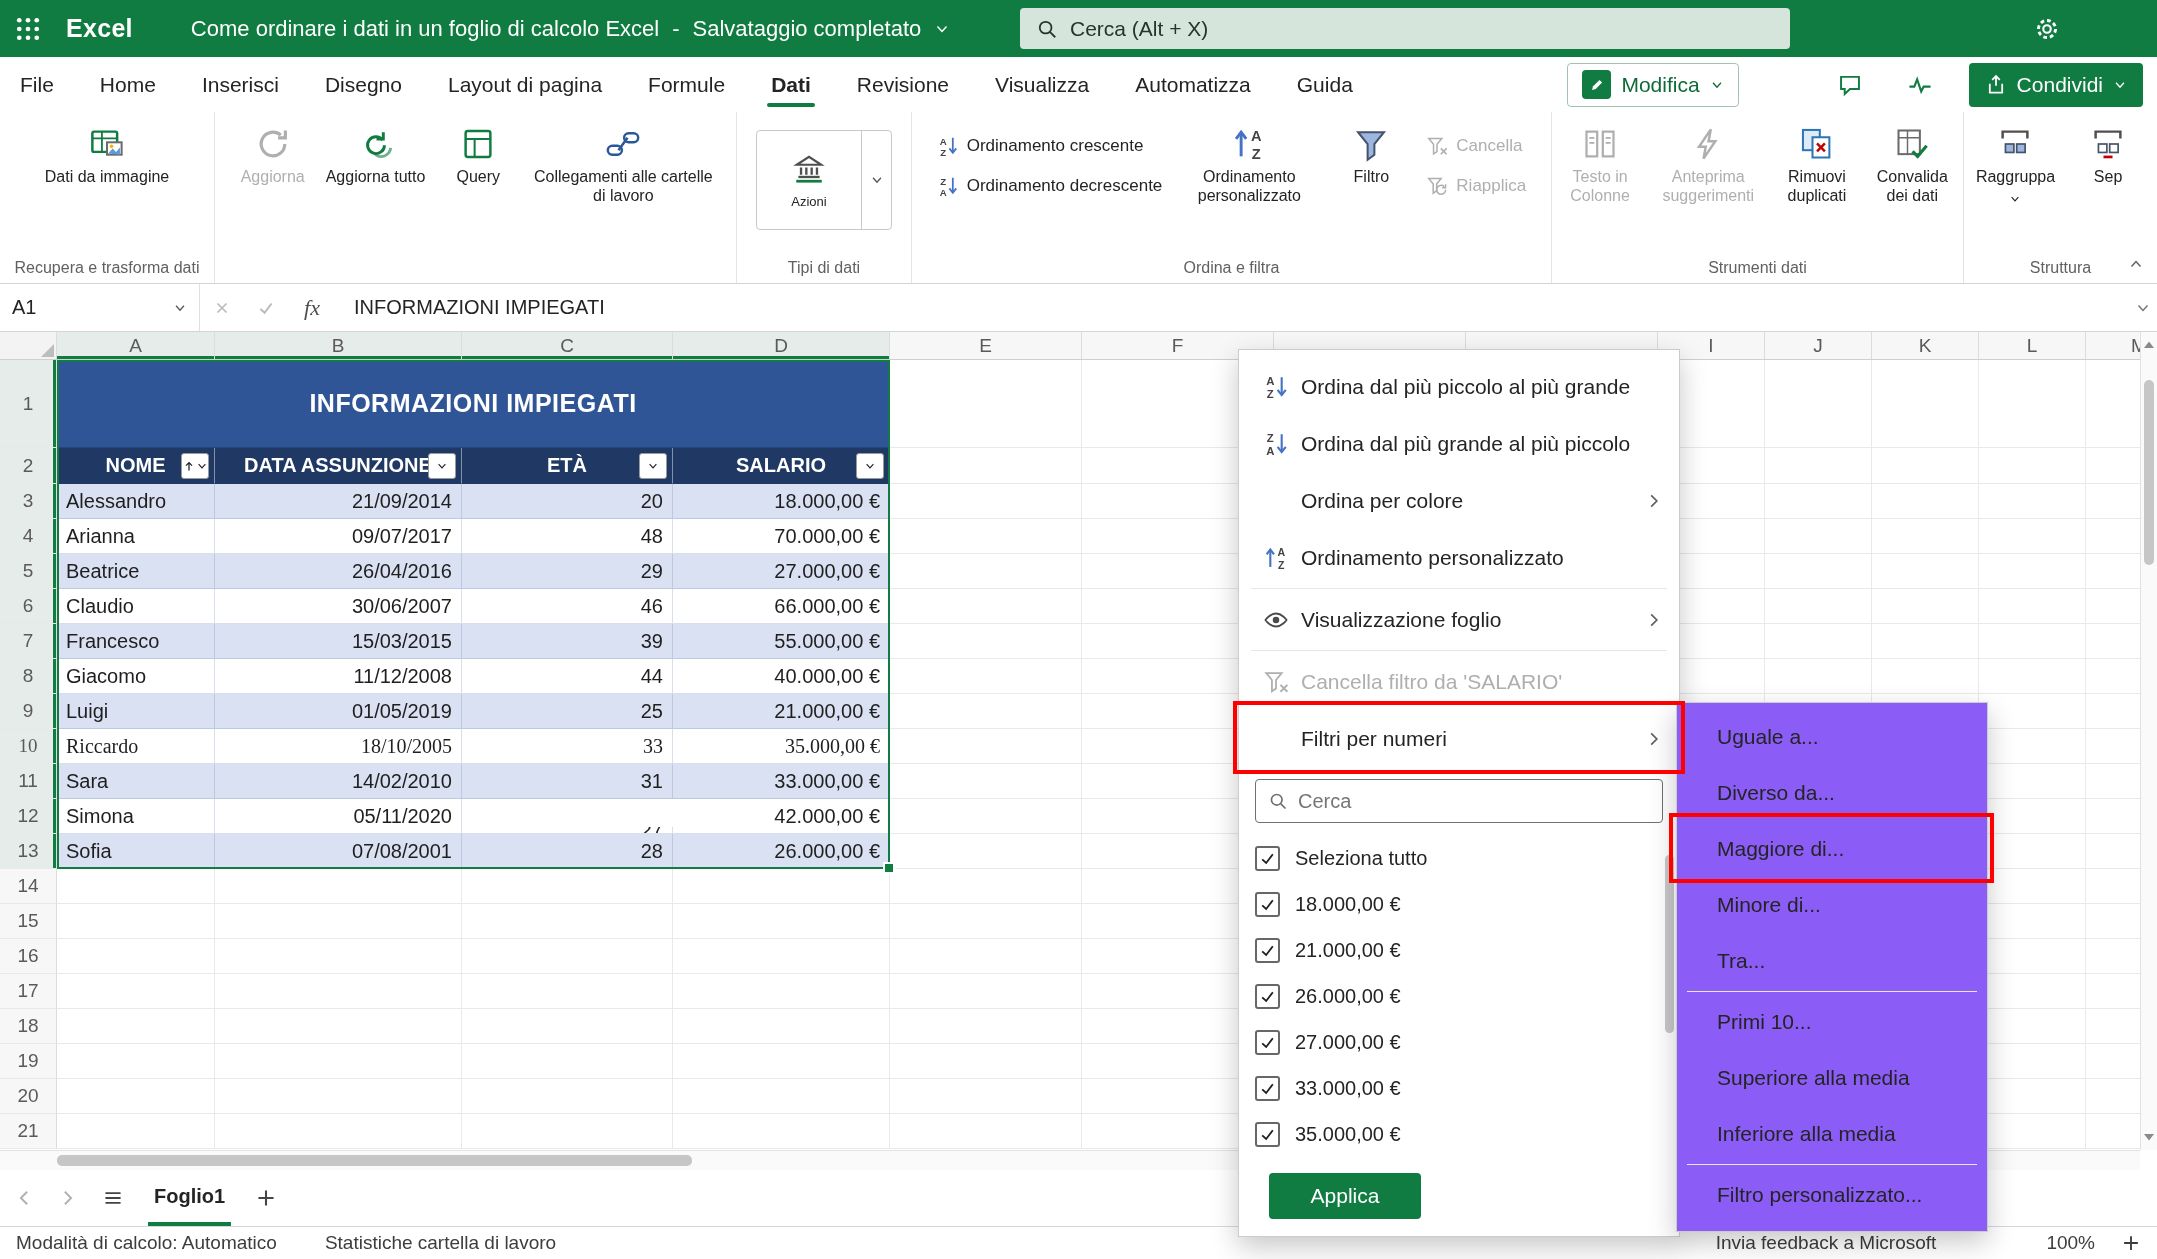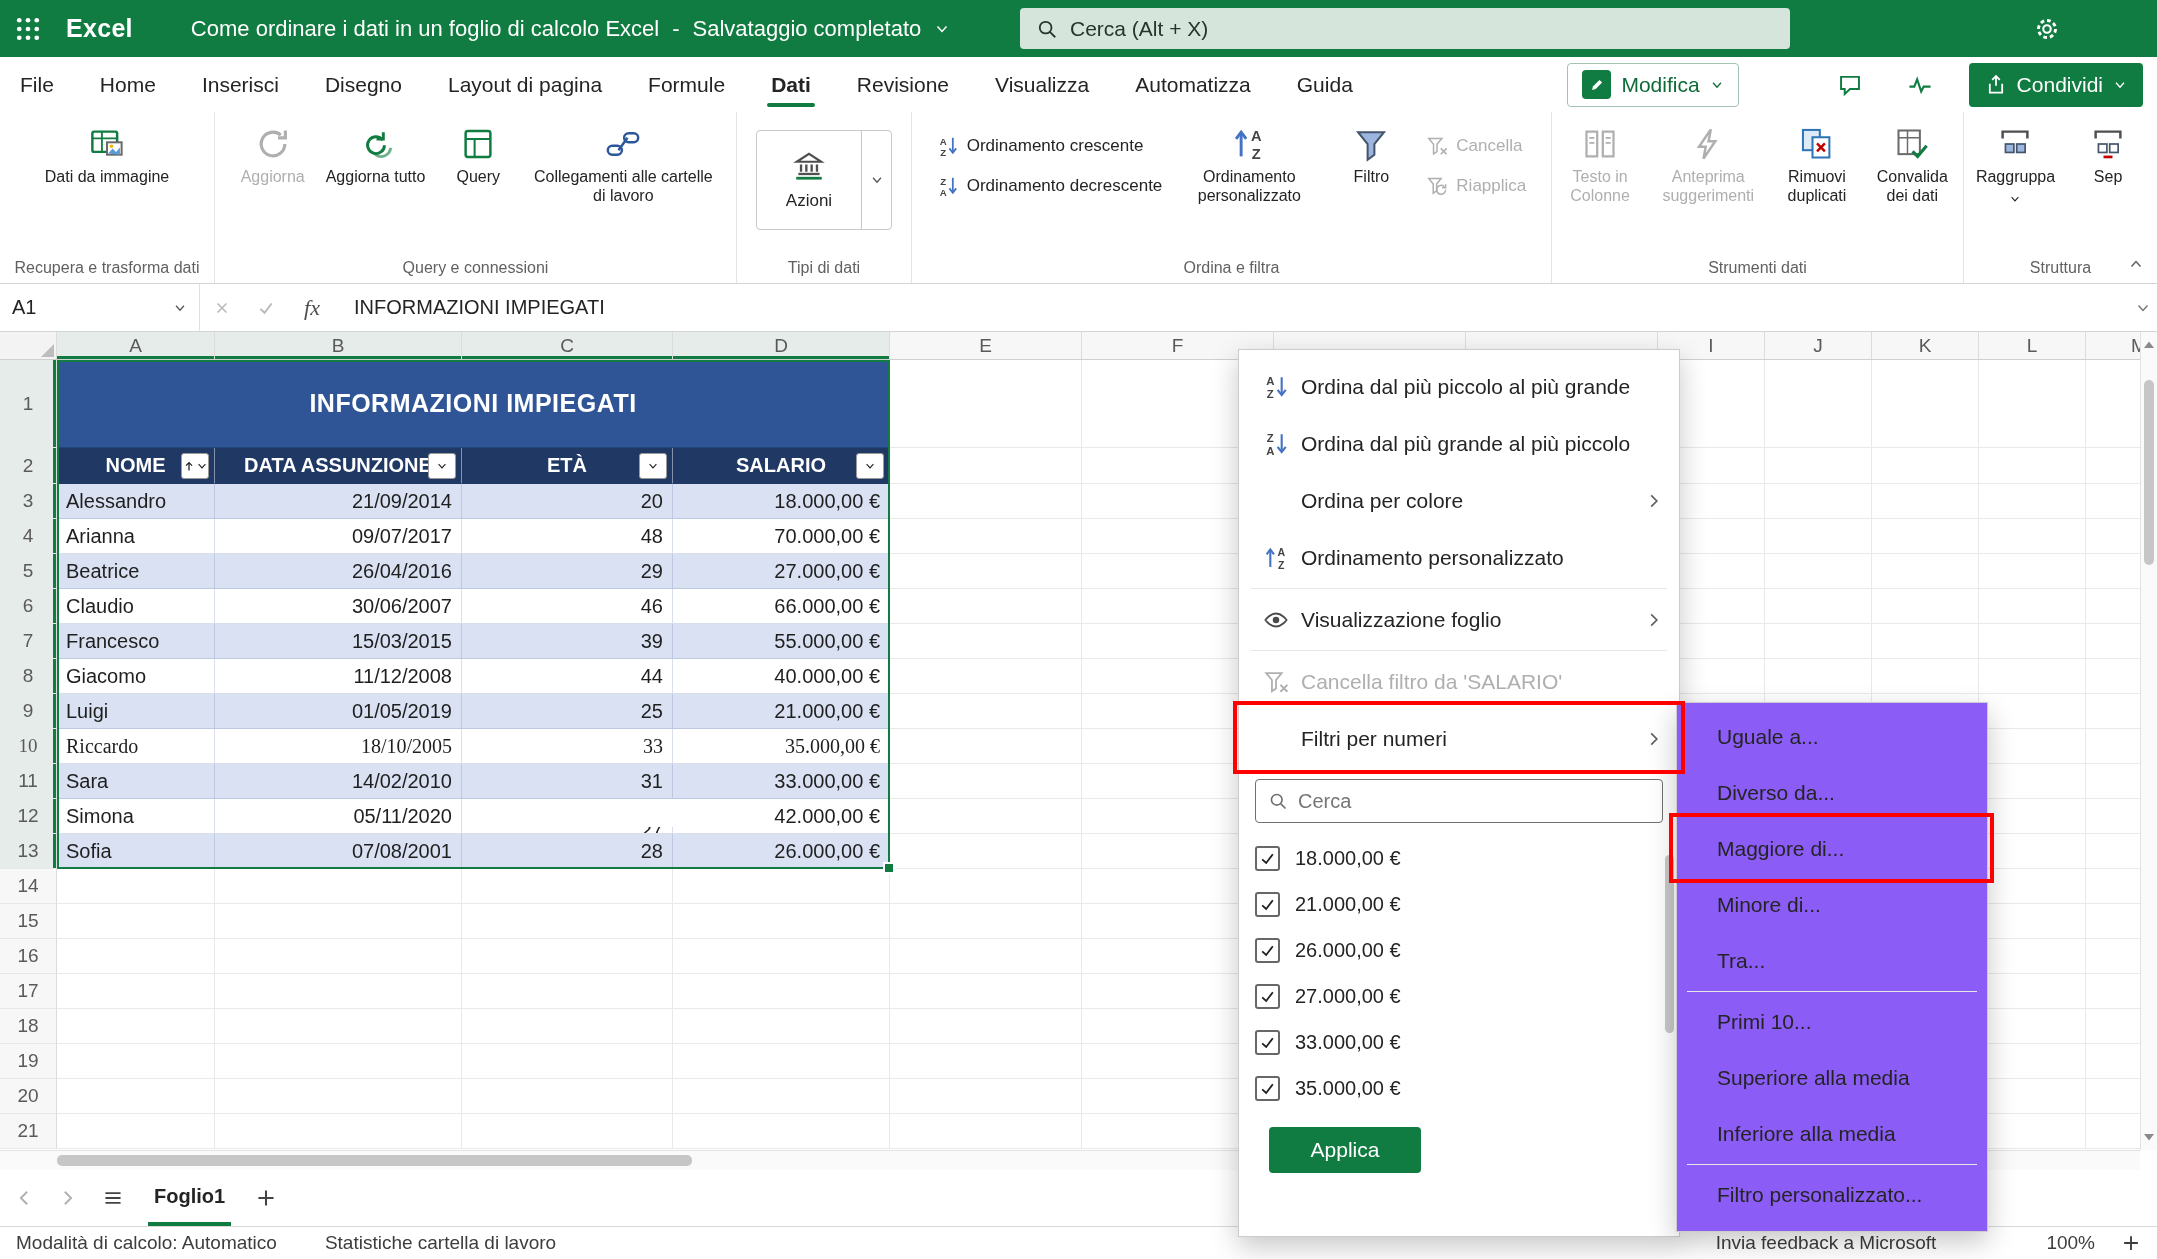--- a/index.html
+++ b/index.html
@@ -36,21 +36,21 @@
 .rgroup{display:flex;flex-direction:column;border-right:1px solid #E4E4E4;padding:6px 4px 0}
 .rbtns{flex:1;display:flex;align-items:flex-start;justify-content:center;gap:4px}
 .rglabel{height:30px;display:flex;align-items:center;justify-content:center;font-size:16px;color:#616161;white-space:nowrap;overflow:hidden}
 .rbtn-l{display:flex;flex-direction:column;align-items:center;gap:6px;padding:8px 6px 4px;border-radius:4px;text-align:center;min-width:86px;max-width:150px;color:#242424;cursor:pointer}
 .rbtn-l .llbl{font-size:16px;line-height:1.18}
 .rstack{display:flex;flex-direction:column;gap:8px;padding-top:12px}
 .rbtn-s{display:flex;align-items:center;gap:8px;padding:5px 8px;border-radius:4px;font-size:17px;white-space:nowrap;color:#242424;cursor:pointer}
 .disabled{color:#AFAFAF!important}
 .rgallery{display:flex;border:1px solid #C8C8C8;border-radius:4px;margin-top:12px;height:100px;background:#fff;cursor:pointer}
 .gmain{width:104px;display:flex;flex-direction:column;align-items:center;justify-content:center;gap:8px}
-.gmain .slbl{font-size:17px}
+.gmain .slbl{font-size:13px}
 .garr{width:30px;border-left:1px solid #C8C8C8;display:flex;align-items:center;justify-content:center;color:#555}
 #ribcollapse{position:absolute;right:8px;bottom:6px;width:26px;height:26px;color:#616161;display:flex;align-items:center;justify-content:center;cursor:pointer}
 [data-name="ribbon-group-recupera-e-trasforma-dati"]{width:215px}
 [data-name="ribbon-group-query-e-connessioni"]{width:522px}
 [data-name="ribbon-group-tipi-di-dati"]{width:175px}
 [data-name="ribbon-group-ordina-e-filtra"]{width:640px}
 [data-name="ribbon-group-strumenti-dati"]{width:412px}
 [data-name="ribbon-group-struttura"]{flex:1;border-right:none}
 [data-name="dati-da-immagine-button"] .ic,[data-name="aggiorna-tutto-button"] .ic,[data-name="query-button"] .ic{color:#107C41}
 [data-name="collegamenti-alle-cartelle-di-lavoro-button"] .ic{color:#2B579A}
@@ -285,21 +285,20 @@
           <span class="ic i36" data-name="workbook-links-icon">
             <svg viewBox="0 0 32 32">
               <rect x="2.5" y="17.5" width="12.5" height="8" rx="4" fill="none" stroke="currentColor" stroke-width="2.2"></rect>
               <rect x="17" y="6.5" width="12.5" height="8" rx="4" fill="none" stroke="currentColor" stroke-width="2.2"></rect>
               <path d="M12 21.5 20 10.5" stroke="currentColor" stroke-width="2.2" fill="none"></path>
             </svg>
           </span>
           <span class="llbl" data-name="button-label">Collegamenti alle cartelle di lavoro</span>
         </div>
       </div>
-      <div class="rglabel" data-name="ribbon-group-label">Query e connessioni</div>
     </div>
     <div class="rgroup" data-name="ribbon-group-tipi-di-dati">
       <div class="rbtns">
         <div class="rgallery" data-name="azioni-button">
           <div class="gmain" data-name="azioni-main">
             <span class="ic i34" data-name="bank-icon">
               <svg viewBox="0 0 32 32">
                 <path d="M4.5 12 16 4.5 27.5 12z" fill="none" stroke="#4F4F4F" stroke-width="2"></path>
                 <path d="M8.5 14.5v7M13.5 14.5v7M18.5 14.5v7M23.5 14.5v7" stroke="#4F4F4F" stroke-width="2.2" fill="none"></path>
                 <path d="M6 23.5h20" stroke="#4F4F4F" stroke-width="2.2" fill="none"></path>
@@ -1054,20 +1053,28 @@
   <div id="fsearch" data-name="filter-search-box">
     <span class="ic i20" data-name="search-icon">
         <svg viewBox="0 0 32 32">
           <circle cx="14" cy="14" r="8.5" fill="none" stroke="currentColor" stroke-width="2.6"></circle>
           <path d="M20.5 20.5 28 28" stroke="currentColor" stroke-width="2.6"></path>
         </svg>
       </span>
     <input data-name="filter-search-input" placeholder="Cerca" style="">
   </div>
   <div id="fchecks" data-name="filter-value-list">
+      <div class="fcheck" data-name="filter-value-seleziona-tutto">
+        <span class="cbox" data-name="checkbox-checked-icon">
+          <svg viewBox="0 0 32 32">
+            <path d="M6 17.5l7.5 7L26 8" fill="none" stroke="currentColor" stroke-width="3.4"></path>
+          </svg>
+        </span>
+        <span data-name="filter-value-label">Seleziona tutto</span>
+      </div>
       <div class="fcheck" data-name="filter-value-18-000-00">
         <span class="cbox" data-name="checkbox-checked-icon">
           <svg viewBox="0 0 32 32">
             <path d="M6 17.5l7.5 7L26 8" fill="none" stroke="currentColor" stroke-width="3.4"></path>
           </svg>
         </span>
         <span data-name="filter-value-label">18.000,00 €</span>
       </div>
       <div class="fcheck" data-name="filter-value-21-000-00">
         <span class="cbox" data-name="checkbox-checked-icon">

